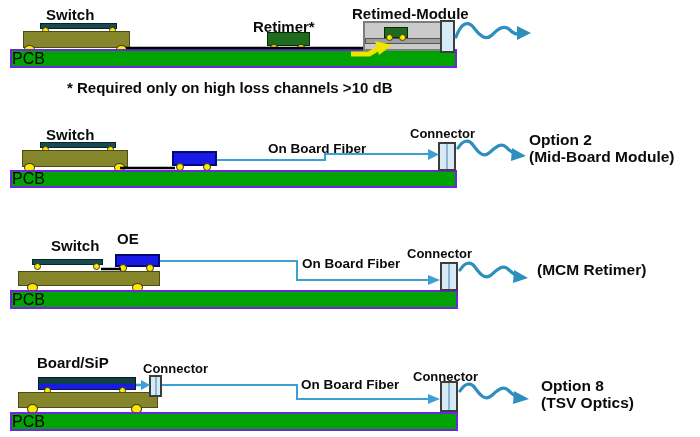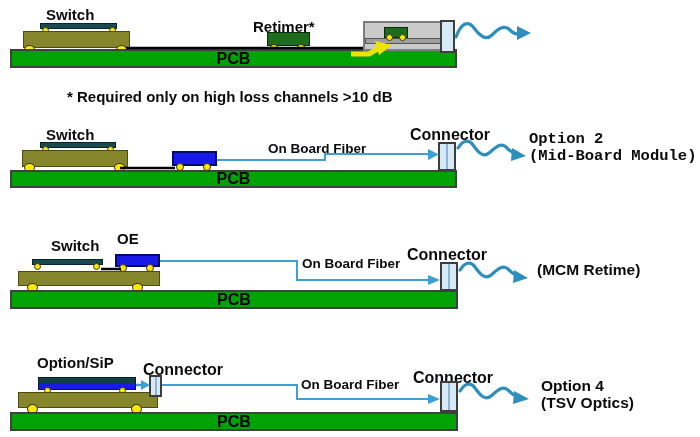--- a/index.html
+++ b/index.html
@@ -1,25 +1,25 @@
 <!DOCTYPE html>
 <html><head>
 <meta charset="utf-8">
 <style>
   html,body { margin:0; padding:0; background:#fff; }
   .canvas {
     position:relative; width:700px; height:437px; background:#ffffff;
     font-family:"Liberation Sans", sans-serif; overflow:hidden;
   }
   .lbl { position:absolute; font-weight:700; color:#0b0b0b; white-space:nowrap; font-size:15px; }
-  .lbl-sm { position:absolute; font-weight:700; color:#0b0b0b; white-space:nowrap; font-size:16px; }
+  .lbl-sm { position:absolute; font-weight:700; color:#0b0b0b; white-space:nowrap; font-size:13px; }
   .opt { position:absolute; font-weight:700; color:#0b0b0b; font-size:15.5px; line-height:17px; white-space:nowrap; }
   .pcb {
-    position:absolute; background:#00A303; border:2px solid #404040; box-sizing:border-box;
-    text-align:center; font-weight:700; font-size:16px; color:#000;
+    position:absolute; background:#00A303; border:2px solid #6d28d9; box-sizing:border-box;
+    text-align:left; font-weight:400; font-size:16px; color:#000;
   }
   .sub  { position:absolute; background:#85852B; border:1px solid #4c4c12; box-sizing:border-box; }
   .die  { position:absolute; background:#1A4A50; border:1px solid #062529; box-sizing:border-box; }
   .bluebox { position:absolute; background:#1A1AE6; border:2px solid #000a70; box-sizing:border-box; }
   .greenchip { position:absolute; background:#1E6B1E; border:1px solid #082a08; box-sizing:border-box; }
   .ball { position:absolute; background:#FFE800; border:1px solid #3a3a20; border-radius:50%; box-sizing:border-box; }
   .conn { position:absolute; background:#D7EAF7; border:2px solid #3d3d3d; box-sizing:border-box; }
   .conn-div { position:absolute; left:50%; top:0; bottom:0; width:2px; background:#8fb4cf; transform:translateX(-50%); }
   .module { position:absolute; background:#CACACA; border:2px solid #7d7d7d; box-sizing:border-box; }
   .modbar { position:absolute; background:#9E9E9E; border:1px solid #565656; box-sizing:border-box; }
@@ -27,20 +27,21 @@
   .sip-bot { position:absolute; left:0; bottom:0; right:0; height:50%; background:#1A1AE6; }
   .overlay { position:absolute; left:0; top:0; z-index:20; pointer-events:none; }
 </style>
 </head>
 <body>
 
 <div class="canvas">
 
   <div class="lbl" style="left:46px; top:6px;">Switch</div>
   <div class="lbl" style="left:253px; top:18px;">Retimer*</div>
+  <div class="lbl" style="left:352px; top:5px;">Retimed-Module</div>
 
   <div class="die" style="left:40px; top:23px; width:77px; height:6px;"></div>
   <div class="ball" style="left:42px; top:27px; width:7px; height:7px;"></div>
   <div class="ball" style="left:109px; top:27px; width:7px; height:7px;"></div>
   <div class="sub" style="left:23px; top:31px; width:107px; height:17px;"></div>
   <div class="ball" style="left:24px; top:45px; width:11px; height:9px;"></div>
   <div class="ball" style="left:116px; top:45px; width:11px; height:9px;"></div>
 
   <div class="greenchip" style="left:267px; top:32px; width:43px; height:14px;"></div>
   <div class="ball" style="left:270px; top:44px; width:8px; height:7px;"></div>
@@ -49,21 +50,21 @@
   <div class="pcb" style="left:10px; top:49px; width:447px; height:19px; line-height:15px;">PCB</div>
 
   <div class="module" style="left:363px; top:21px; width:90px; height:30px;"></div>
   <div class="modbar" style="left:365px; top:38px; width:76px; height:6px;"></div>
   <div class="greenchip" style="left:384px; top:27px; width:24px; height:11px;"></div>
   <div class="ball" style="left:386px; top:34px; width:7px; height:7px;"></div>
   <div class="ball" style="left:399px; top:34px; width:7px; height:7px;"></div>
   <div class="conn" style="left:440px; top:20px; width:15px; height:33px;"></div>
 
 
-  <div class="lbl" style="left:67px; top:88px;">* Required only on high loss channels &gt;10 dB</div>
+  <div class="lbl" style="left:67px; top:79px;">* Required only on high loss channels &gt;10 dB</div>
 
   <div class="lbl" style="left:46px; top:126px;">Switch</div>
   <div class="lbl-sm" style="left:268px; top:141px; font-size:13.5px;">On Board Fiber</div>
   <div class="lbl-sm" style="left:410px; top:126px;">Connector</div>
 
   <div class="die" style="left:40px; top:142px; width:76px; height:6px;"></div>
   <div class="ball" style="left:42px; top:146px; width:7px; height:7px;"></div>
   <div class="ball" style="left:107px; top:146px; width:7px; height:7px;"></div>
   <div class="sub" style="left:22px; top:150px; width:106px; height:17px;"></div>
   <div class="ball" style="left:24px; top:163px; width:11px; height:9px;"></div>
@@ -72,21 +73,21 @@
   <div class="bluebox" style="left:172px; top:151px; width:45px; height:15px;"></div>
   <div class="ball" style="left:176px; top:163px; width:8px; height:8px;"></div>
   <div class="ball" style="left:203px; top:163px; width:8px; height:8px;"></div>
 
   <div class="pcb" style="left:10px; top:170px; width:447px; height:18px; line-height:14px;">PCB</div>
 
   <div class="conn" style="left:438px; top:142px; width:18px; height:29px;">
       <div class="conn-div"></div>
     </div>
 
-  <div class="opt" style="left:529px; top:131px;font-family:Liberation Mono, monospace;">
+  <div class="opt" style="left:529px; top:131px;">
     <div>Option 2</div>
     <div>(Mid-Board Module)</div>
   </div>
 
   <div class="lbl" style="left:51px; top:237px;">Switch</div>
   <div class="lbl" style="left:117px; top:230px;">OE</div>
   <div class="lbl-sm" style="left:302px; top:256px; font-size:13.5px;">On Board Fiber</div>
   <div class="lbl-sm" style="left:407px; top:246px;">Connector</div>
 
   <div class="die" style="left:32px; top:259px; width:71px; height:6px;"></div>
@@ -99,24 +100,24 @@
   <div class="ball" style="left:27px; top:283px; width:11px; height:9px;"></div>
   <div class="ball" style="left:132px; top:283px; width:11px; height:9px;"></div>
 
   <div class="pcb" style="left:10px; top:290px; width:448px; height:19px; line-height:15px;">PCB</div>
 
   <div class="conn" style="left:440px; top:262px; width:18px; height:29px;">
       <div class="conn-div"></div>
     </div>
 
   <div class="opt" style="left:537px; top:261px;">
-    <div>(MCM Retime)</div>
+    <div>(MCM Retimer)</div>
   </div>
 
-  <div class="lbl" style="left:37px; top:354px;">Option/SiP</div>
+  <div class="lbl" style="left:37px; top:354px;">Board/SiP</div>
   <div class="lbl-sm" style="left:143px; top:361px;">Connector</div>
   <div class="lbl-sm" style="left:301px; top:377px; font-size:13.5px;">On Board Fiber</div>
   <div class="lbl-sm" style="left:413px; top:369px;">Connector</div>
 
   <div style="position:absolute; left:38px; top:377px; width:98px; height:13px; border:1px solid #051e26; box-sizing:border-box;">
     <div class="sip-top"></div>
     <div class="sip-bot"></div>
   </div>
   <div class="ball" style="left:44px; top:387px; width:7px; height:7px;"></div>
   <div class="ball" style="left:119px; top:387px; width:7px; height:7px;"></div>
@@ -128,21 +129,21 @@
       <div class="conn-div"></div>
     </div>
 
   <div class="pcb" style="left:10px; top:412px; width:448px; height:19px; line-height:15px;">PCB</div>
 
   <div class="conn" style="left:440px; top:381px; width:18px; height:31px;">
       <div class="conn-div"></div>
     </div>
 
   <div class="opt" style="left:541px; top:377px;">
-    <div>Option 4</div>
+    <div>Option 8</div>
     <div>(TSV Optics)</div>
   </div>
 
   <svg class="overlay" width="700" height="437" viewBox="0 0 700 437">
 
     <path d="M126,48 H363" stroke="#000" stroke-width="2.5" fill="none"></path>
 
     <path d="M351,54 L369,54 L379,48" stroke="#EFE400" stroke-width="5" fill="none" stroke-linejoin="round"></path>
     <polygon points="375,41 392,45 379,55" fill="#EFE400"></polygon>
 

